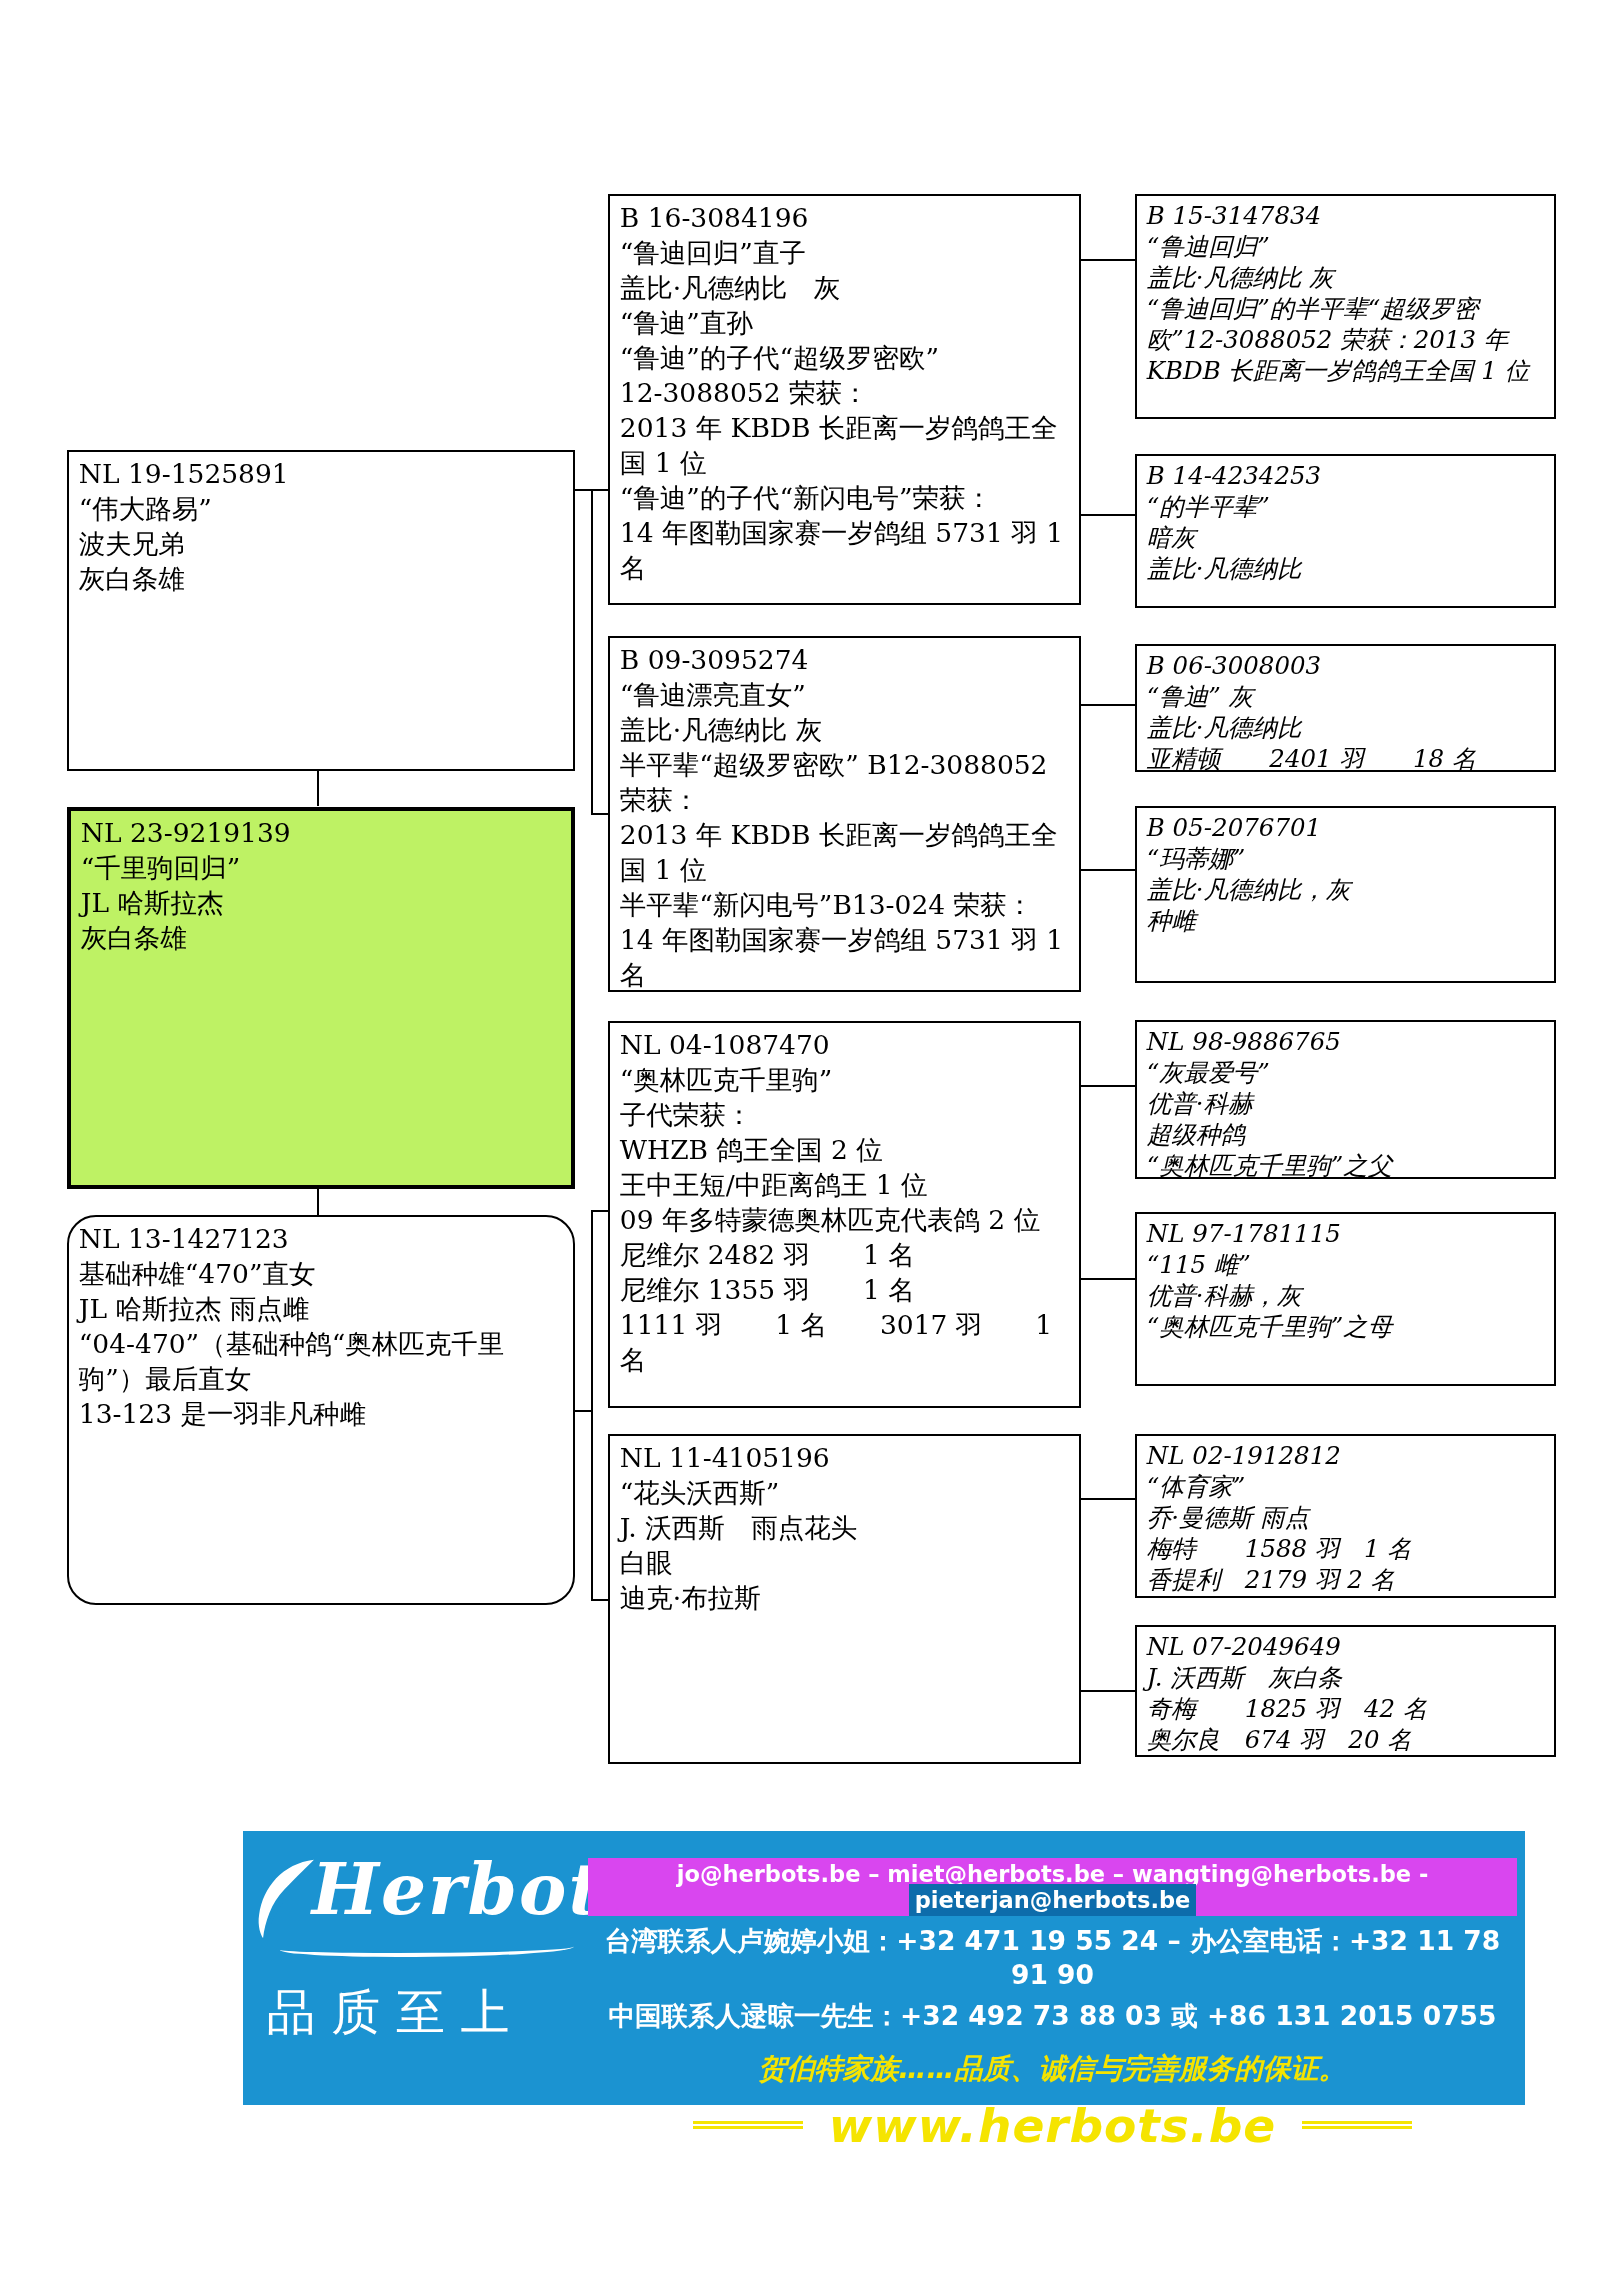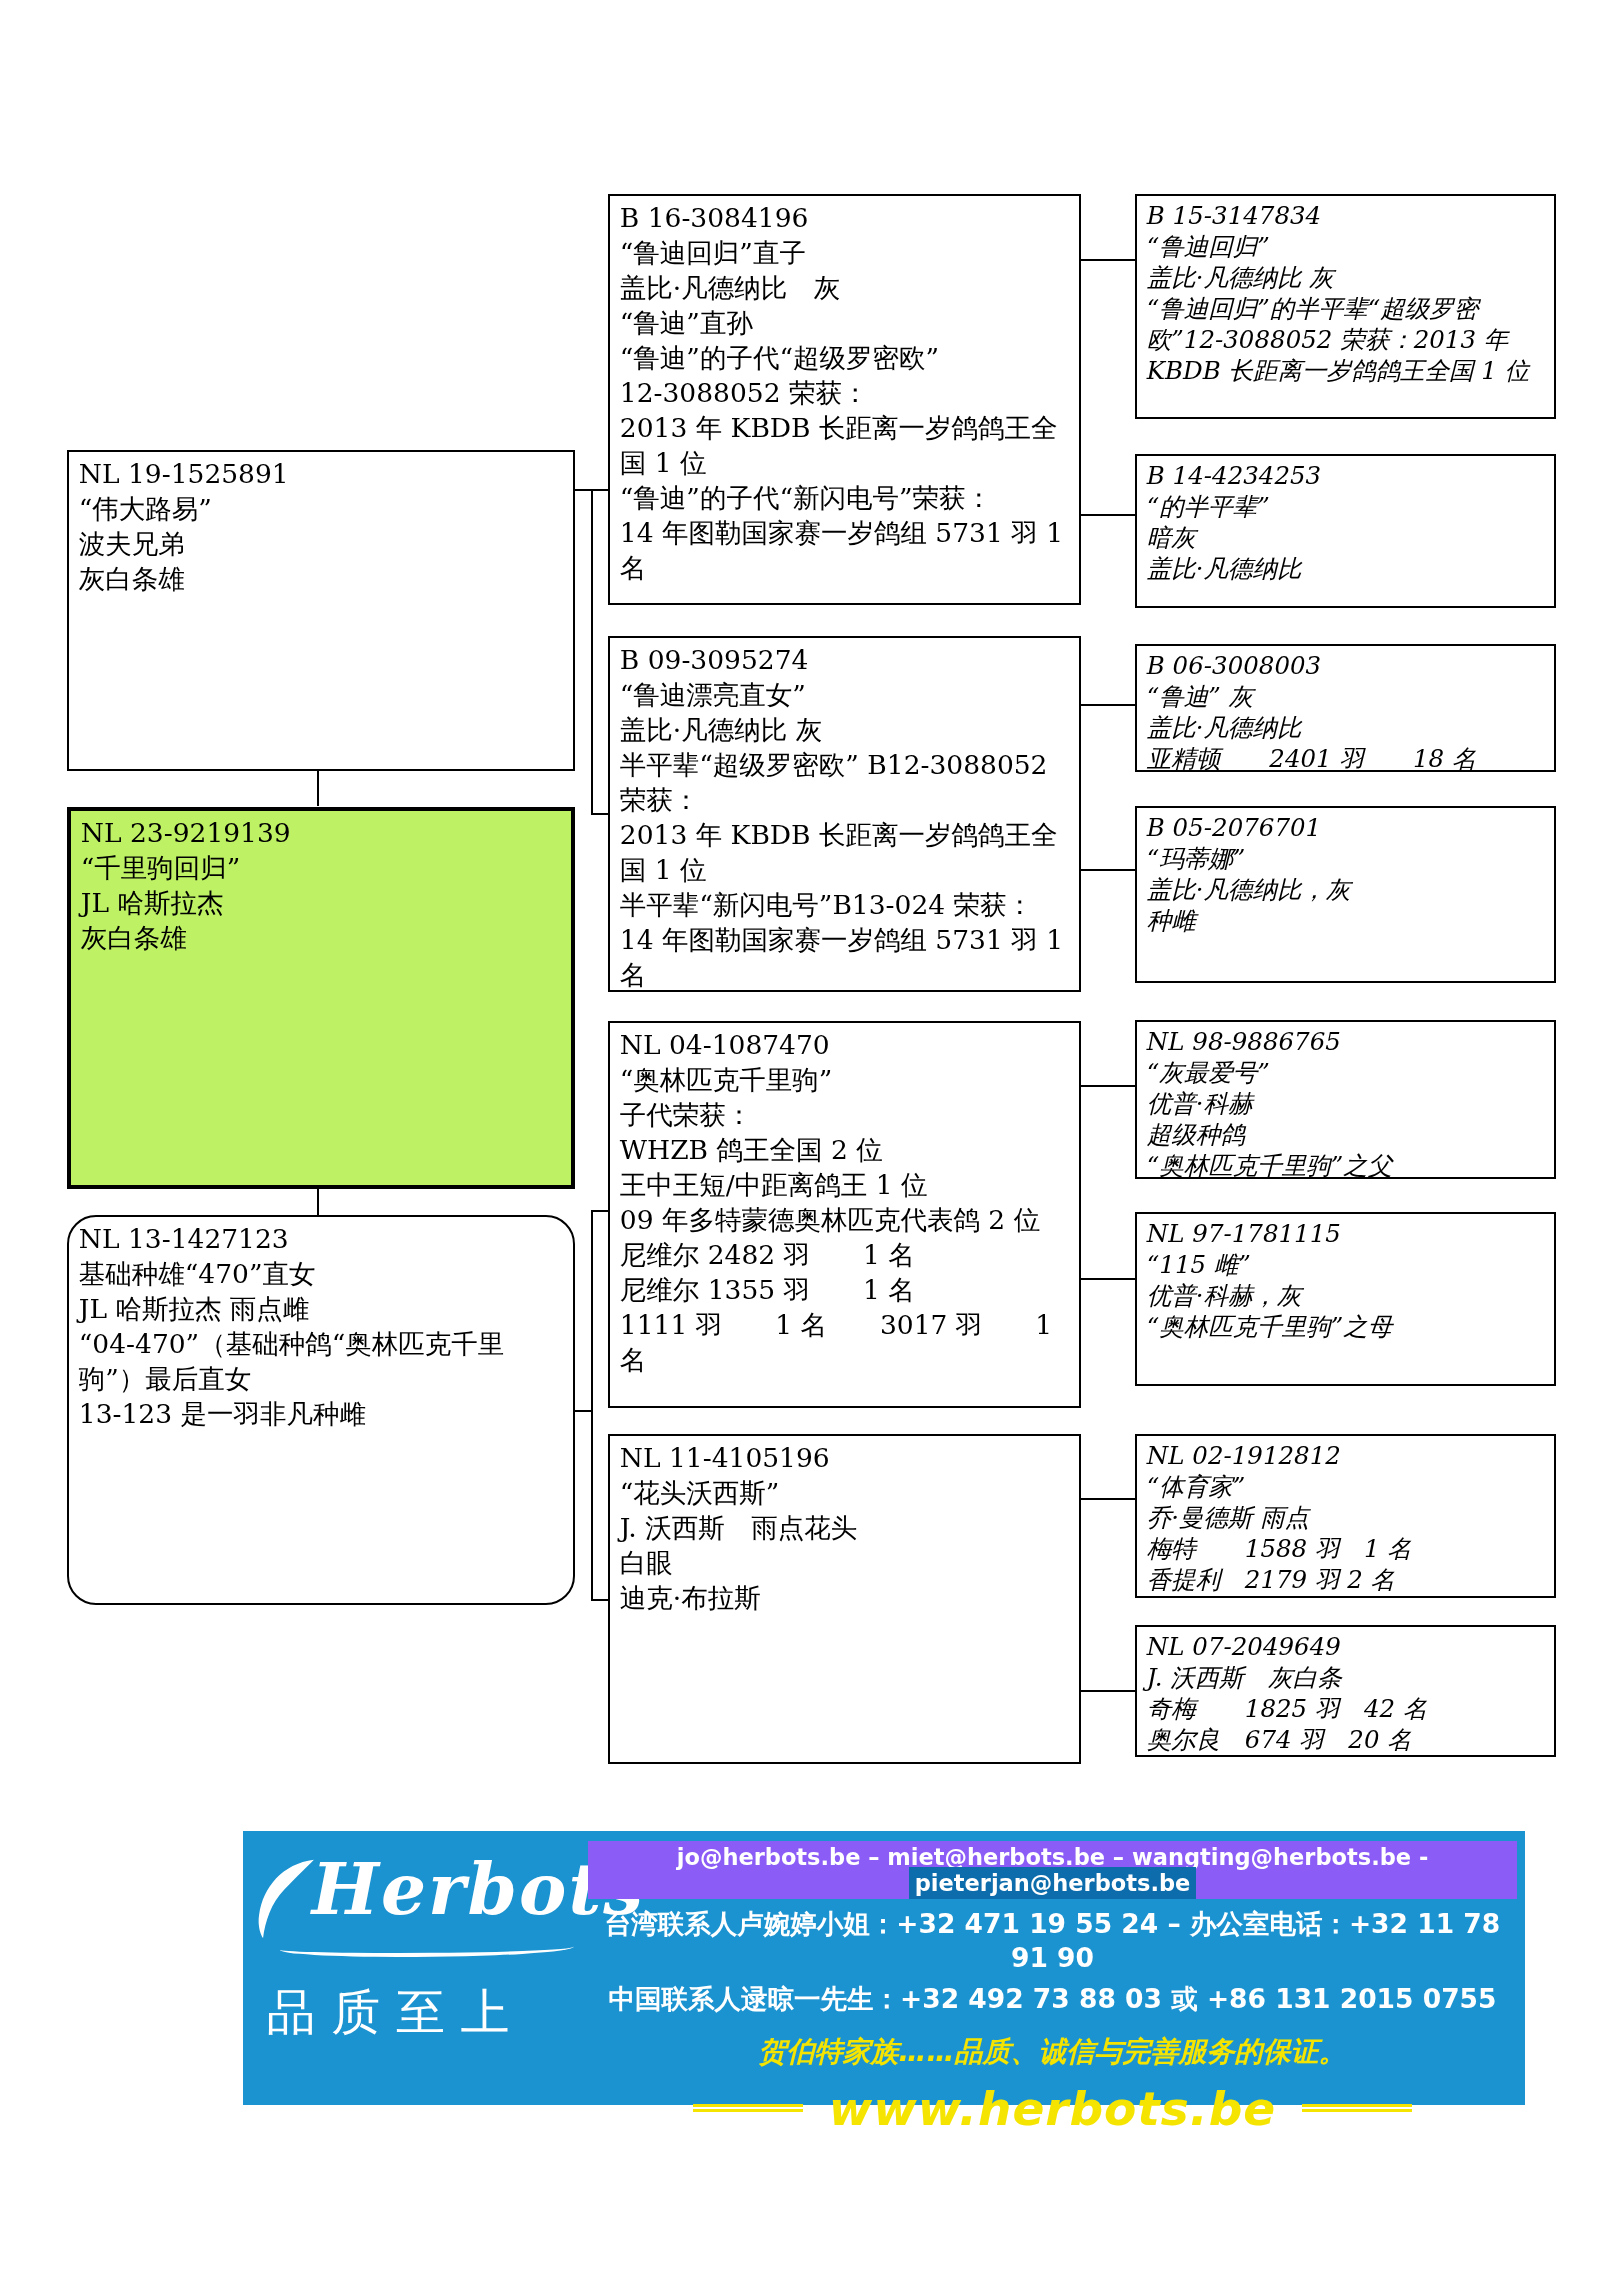--- a/index.html
+++ b/index.html
@@ -21,21 +21,21 @@
   .logo-row{position:relative;height:118px;}
   .logo-feather{position:absolute;left:0;top:17.6px;}
   .logo-text{position:absolute;left:59px;top:9.8px;font-family:"DejaVu Serif","Liberation Serif",serif;
              font-style:italic;font-weight:bold;font-size:71px;color:#fff;letter-spacing:2px;}
   .logo-underline{position:absolute;left:27.4px;top:102px;width:294px;height:13.7px;
                   border-bottom:4.9px solid #fff;border-radius:0 0 60% 40%;}
   .logo-sub{margin-top:25.5px;margin-left:13.7px;font-size:49px;letter-spacing:15.7px;color:#fff;
             font-family:"DejaVu Serif","Liberation Serif",serif;}
   .banner-right{position:absolute;left:345px;top:7.8px;width:929px;height:259px;text-align:center;
                 font-family:"DejaVu Sans","Liberation Sans",sans-serif;font-weight:bold;}
-  .b-emails{display:inline-block;margin-top:2px;font-size:22.5px;color:#fff;background:#8b5cf6;padding:2.9px 5.9px;}
+  .b-emails{display:inline-block;margin-top:19px;font-size:22.5px;color:#fff;background:#d946ef;padding:2.9px 5.9px;}
   .b-chip{background:#0d6cab;padding:2.9px 5.9px;}
   .b-contact{margin-top:7.8px;font-size:26.5px;color:#fff;}
   .b-slogan{margin-top:15.7px;font-size:28px;font-style:italic;color:#f5e400;}
   .b-urlrow{margin-top:9.8px;display:flex;align-items:center;justify-content:center;gap:25.5px;}
   .dline{width:110px;height:7.8px;border-top:3.9px solid #f5e400;border-bottom:3.9px solid #f5e400;box-sizing:border-box;}
   .b-url{font-size:47px;font-style:italic;color:#f5e400;letter-spacing:1px;}
 </style>
 </head>
 <body>
 

